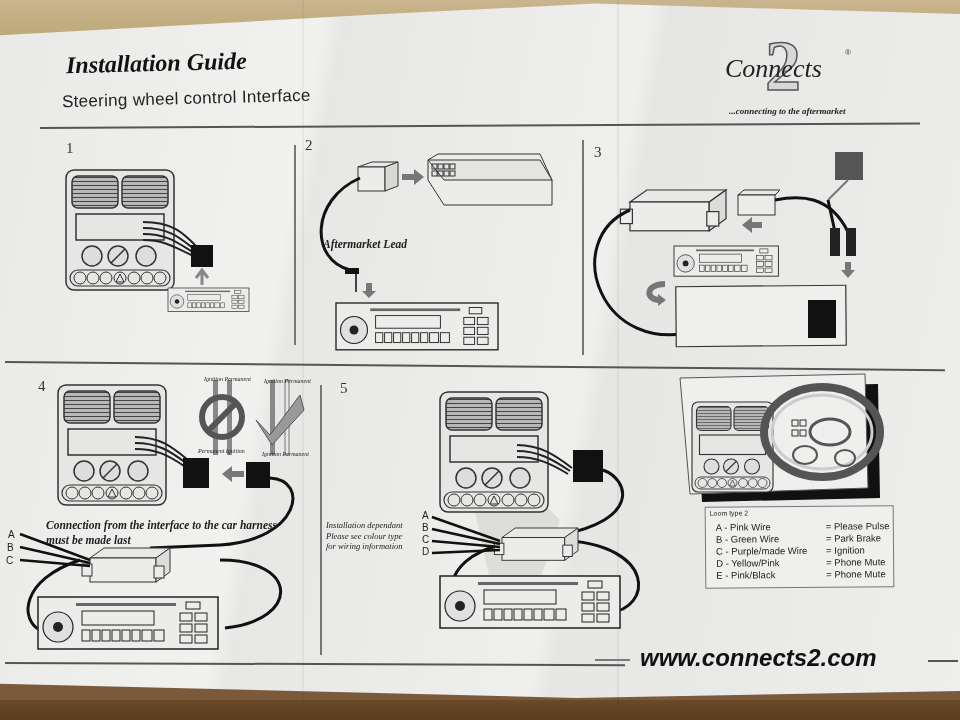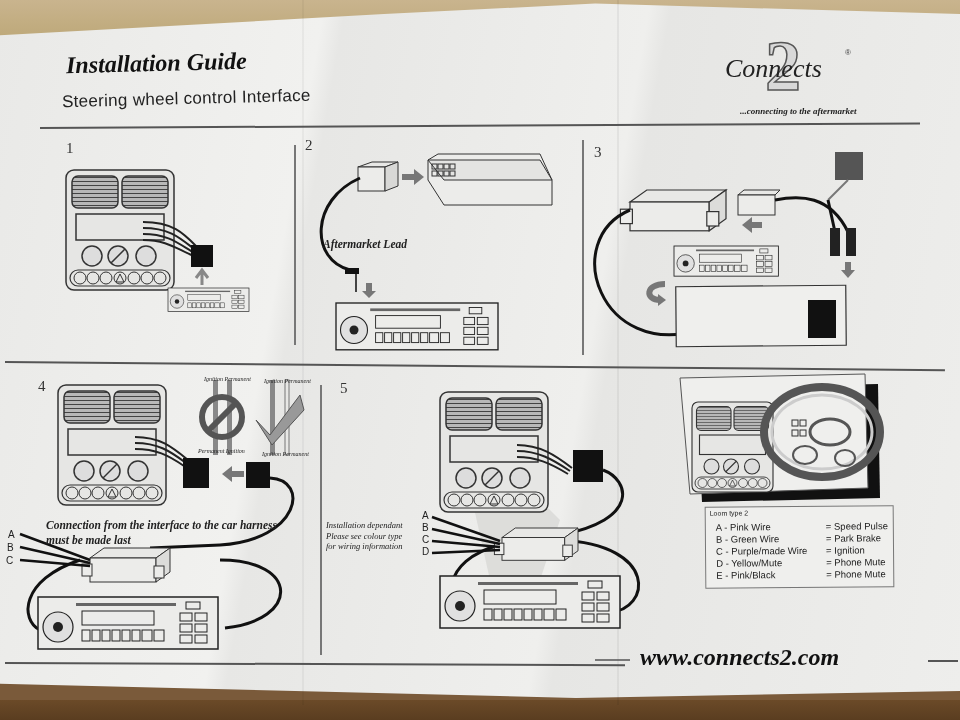--- a/index.html
+++ b/index.html
@@ -9,32 +9,32 @@
   .paper { position:absolute; left:0; top:0; width:960px; height:705px; background:linear-gradient(100deg,#e9e9e7 0%,#f1f1ef 30%,#e7e7e5 32%,#efefed 60%,#e6e6e4 62%,#eeeeec 100%);
     clip-path: polygon(0 5%, 40% 2%, 62% 0.5%, 100% 2%, 100% 98%, 60% 99%, 0 97%); }
   .fold-v1 { position:absolute; left:302px; top:0; width:2px; height:705px; background:rgba(0,0,0,0.04); }
   .fold-v2 { position:absolute; left:617px; top:0; width:2px; height:705px; background:rgba(0,0,0,0.05); }
   .title { position:absolute; left:66px; top:50px; font-family:"Liberation Serif", serif; font-style:italic; font-weight:bold; font-size:24px; color:#111; transform:rotate(-1.5deg); }
   .subtitle { position:absolute; left:62px; top:89px; font-size:17px; color:#222; transform:rotate(-1.5deg); letter-spacing:0.3px; }
   .logo { position:absolute; left:725px; top:36px; width:170px; height:80px; }
   .logo-two { position:absolute; left:40px; top:-6px; font-family:"Liberation Serif", serif; font-size:72px; font-weight:bold; color:#d8d8d8; -webkit-text-stroke:1.5px #555; line-height:1; }
   .logo-script { position:absolute; left:0; top:18px; font-family:"Liberation Serif", serif; font-style:italic; font-size:26px; color:#222; }
   .logo-reg { position:absolute; left:92px; top:16px; font-size:8px; color:#444; }
-  .logo-tag { position:absolute; left:4px; top:70px; font-family:"Liberation Serif", serif; font-style:italic; font-weight:bold; font-size:9px; color:#222; white-space:nowrap;margin-left:11px; }
+  .logo-tag { position:absolute; left:4px; top:70px; font-family:"Liberation Serif", serif; font-style:italic; font-weight:bold; font-size:9px; color:#222; white-space:nowrap; }
   .hline { position:absolute; height:1.5px; background:#555; transform-origin:left center; }
   .vline { position:absolute; width:1.5px; background:#777; }
   .step-num { position:absolute; font-family:"Liberation Serif", serif; font-size:15px; color:#333; }
   .note { position:absolute; font-family:"Liberation Serif", serif; font-style:italic; font-size:11px; color:#222; line-height:1.3;margin-top:8px; }
   .note.bold { font-weight:bold; font-size:11.5px; }
   .wire-label { position:absolute; font-size:10px; color:#222; }
   .loom { position:absolute; left:705px; top:506px; width:187px; height:80px; border:1.5px solid #777; background:#efefed; font-size:9.5px; color:#222; transform:rotate(-0.5deg); }
   .loom-title { position:absolute; left:4px; top:2px; font-size:7px; }
   .loom-row { position:absolute; left:10px; white-space:nowrap; }
   .loom-row .lhs { display:inline-block; width:110px; }
-  .url { position:absolute; left:640px; top:644px; font-family:Liberation Serif, serif; font-style:italic; font-weight:bold; font-size:24px; color:#111; }
+  .url { position:absolute; left:640px; top:644px; font-family:Liberation Sans, sans-serif; font-style:italic; font-weight:bold; font-size:24px; color:#111; }
   svg.diagram { position:absolute; left:0; top:0; width:960px; height:720px; }
 </style>
 </head>
 <body>
 
 <div class="desk-top"></div>
 <div class="paper"></div>
 <div class="desk-bottom"></div>
 <div class="fold-v1"></div>
 <div class="fold-v2"></div>
@@ -280,20 +280,20 @@
   <div>Please see colour type</div>
   <div>for wiring information</div>
 </div>
 <div class="wire-label" style="left:422px;top:510px">A</div>
 <div class="wire-label" style="left:422px;top:522px">B</div>
 <div class="wire-label" style="left:422px;top:534px">C</div>
 <div class="wire-label" style="left:422px;top:546px">D</div>
 
 <div class="loom">
   <div class="loom-title">Loom type 2</div>
-  <div class="loom-row" style="top:14px"><span class="lhs">A - Pink Wire</span><span>= Speed Pulse</span></div>
+  <div class="loom-row" style="top:14px"><span class="lhs">A - Pink Wire</span><span>= Please Pulse</span></div>
   <div class="loom-row" style="top:26px"><span class="lhs">B - Green Wire</span><span>= Park Brake</span></div>
   <div class="loom-row" style="top:38px"><span class="lhs">C - Purple/made Wire</span><span>= Ignition</span></div>
-  <div class="loom-row" style="top:50px"><span class="lhs">D - Yellow/Mute</span><span>= Phone Mute</span></div>
+  <div class="loom-row" style="top:50px"><span class="lhs">D - Yellow/Pink</span><span>= Phone Mute</span></div>
   <div class="loom-row" style="top:62px"><span class="lhs">E - Pink/Black</span><span>= Phone Mute</span></div>
 </div>
 
 <div class="url">www.connects2.com</div>
 
 </body></html>

